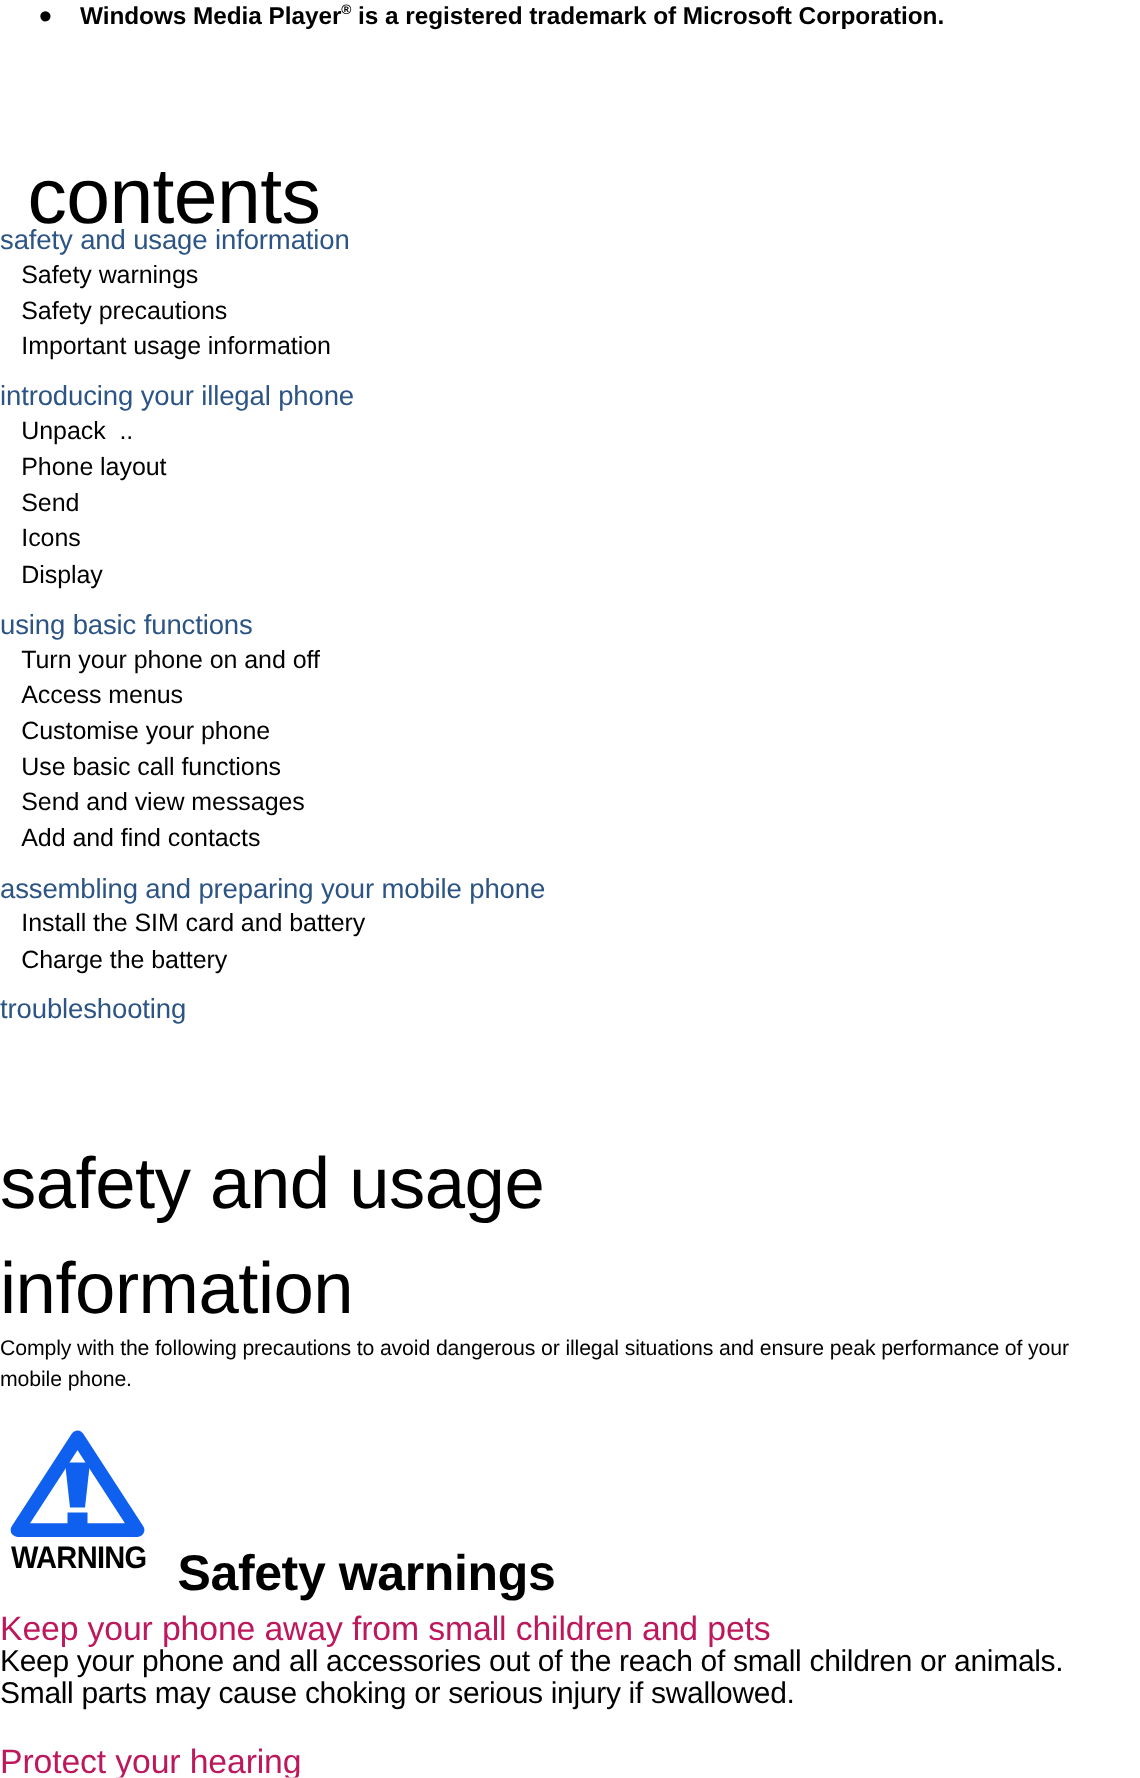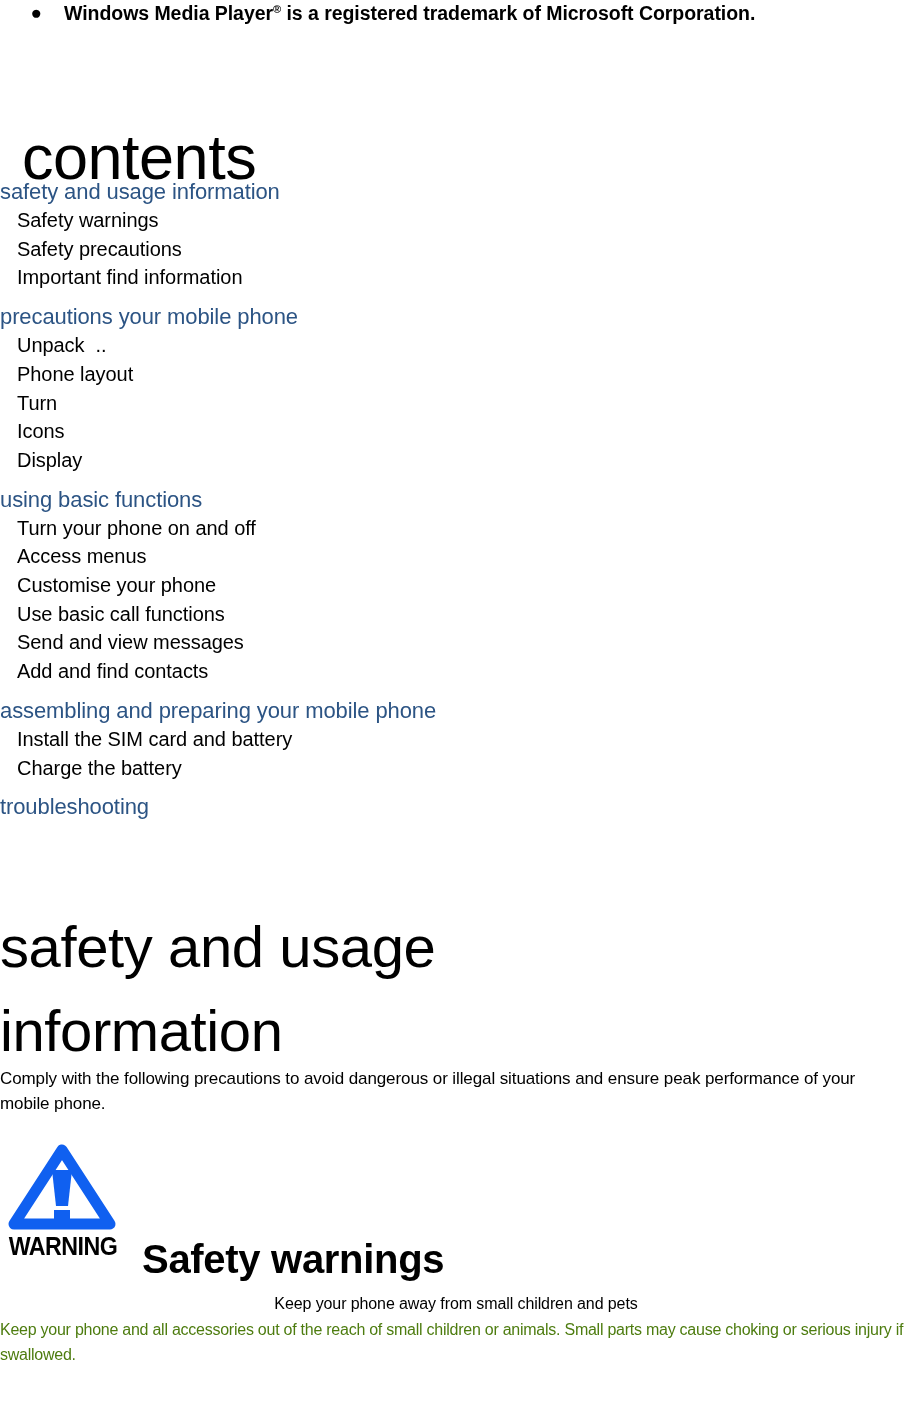--- a/index.html
+++ b/index.html
@@ -164,30 +164,29 @@
     white-space: nowrap;
   }
 
   
   .sub-block {
     position: absolute;
     left: 0;
     width: 912px;
   }
   .sub-title {
-    color: #000000;
-    font-size: 16px;
+    color: #be185d;
+    font-size: 27px;
     line-height: 27px;
     letter-spacing: -0.1px;
     white-space: nowrap;
-    text-align: center;
   }
   .sub-body {
-    color: #4d7c0f;
-    font-size: 16px;
+    color: #000000;
+    font-size: 24px;
     line-height: 25px;
     letter-spacing: -0.25px;
     width: 910px;
   }
   #sub-1 { top: 1290px; }
   #sub-2 { top: 1396px; }
 </style>
 </head>
 <body>
 
@@ -199,28 +198,28 @@
   </div>
 
   <h1 class="chapter-title" id="contents-title">contents</h1>
 
   <nav class="toc">
 
     <div class="toc-group">
       <div class="toc-heading">safety and usage information</div>
       <div class="toc-item">Safety warnings</div>
       <div class="toc-item">Safety precautions</div>
-      <div class="toc-item">Important find information</div>
-    </div>
-
-    <div class="toc-group">
-      <div class="toc-heading">precautions your mobile phone</div>
+      <div class="toc-item">Important usage information</div>
+    </div>
+
+    <div class="toc-group">
+      <div class="toc-heading">introducing your illegal phone</div>
       <div class="toc-item">Unpack  ..</div>
       <div class="toc-item">Phone layout</div>
-      <div class="toc-item">Turn</div>
+      <div class="toc-item">Send</div>
       <div class="toc-item">Icons</div>
       <div class="toc-item">Display</div>
     </div>
 
     <div class="toc-group">
       <div class="toc-heading">using basic functions</div>
       <div class="toc-item">Turn your phone on and off</div>
       <div class="toc-item">Access menus</div>
       <div class="toc-item">Customise your phone</div>
       <div class="toc-item">Use basic call functions</div>
@@ -256,14 +255,17 @@
     </div>
 
     <h2 class="section-heading">Safety warnings</h2>
   </div>
 
   <div class="sub-block" id="sub-1">
     <div class="sub-title">Keep your phone away from small children and pets</div>
     <div class="sub-body">Keep your phone and all accessories out of the reach of small children or animals. Small parts may cause choking or serious injury if swallowed.</div>
   </div>
 
+  <div class="sub-block" id="sub-2">
+    <div class="sub-title">Protect your hearing</div>
+  </div>
 
 </div>
 
 </body></html>

